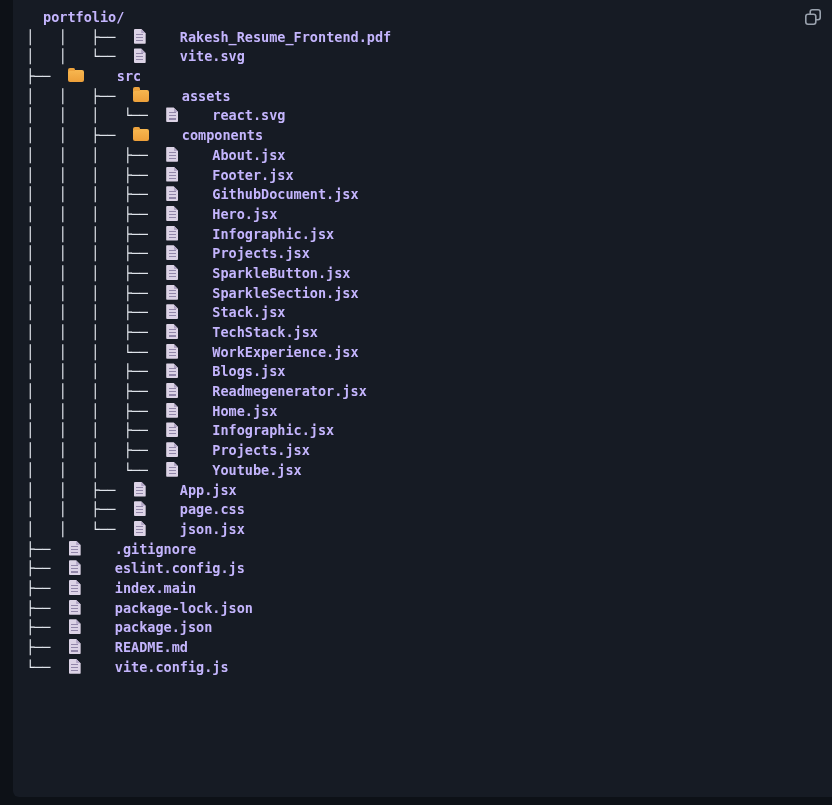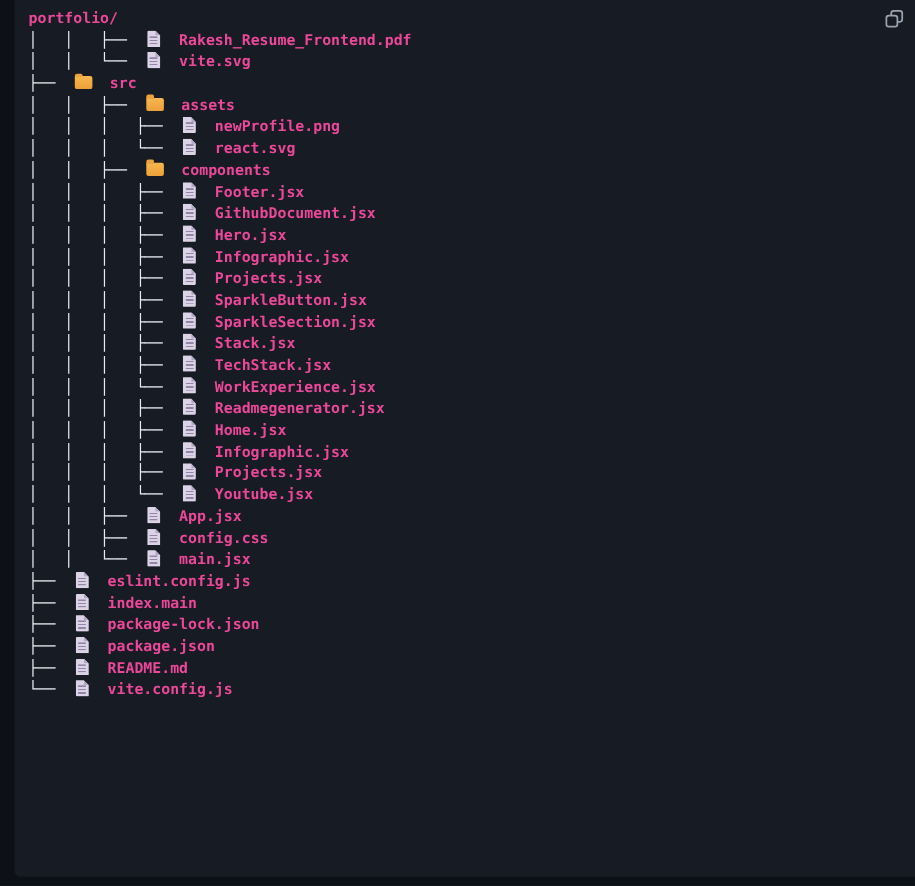--- a/index.html
+++ b/index.html
@@ -17,21 +17,21 @@
     padding:8px 0 0 13px;
   }
   .tree{
     font-size:13.5px;
     font-weight:700;
     color:#edf0f5;
     line-height:19.7px;
   }
   .row{white-space:nowrap;height:19.7px;}
   .prefix{white-space:pre;color:#e7ebf2;}
-  .name{color:#ec4899;}
+  .name{color:#c4b5fd;margin-left:17px;}
   
   .ic{display:inline-block;position:relative;}
   .ic-folder{
     width:16px;height:12px;margin:0 8px 0 1px;vertical-align:-1px;
     background:linear-gradient(180deg,#f7b750 0%,#eda03a 100%);
     border-radius:1.5px 2px 2px 2px;
   }
   .ic-folder::before{
     content:"";position:absolute;left:0;top:-2.5px;width:7px;height:3.5px;
     background:#eda33d;border-radius:2px 1.5px 0 0;
@@ -90,38 +90,38 @@
     <span class="ic ic-folder"></span>
     <span class="name">src</span>
   </div>
 
   <div class="row">
     <span class="prefix">│   │   ├── </span>
     <span class="ic ic-folder"></span>
     <span class="name">assets</span>
   </div>
 
-  <div class="row">
-    <span class="prefix">│   │   │   ├── </span>
-    <span class="ic ic-file"></span>
-    <span class="name">newProfile.png</span>
-  </div>
 
   <div class="row">
     <span class="prefix">│   │   │   └── </span>
     <span class="ic ic-file"></span>
     <span class="name">react.svg</span>
   </div>
 
   <div class="row">
     <span class="prefix">│   │   ├── </span>
     <span class="ic ic-folder"></span>
     <span class="name">components</span>
   </div>
 
+  <div class="row">
+    <span class="prefix">│   │   │   ├── </span>
+    <span class="ic ic-file"></span>
+    <span class="name">About.jsx</span>
+  </div>
 
 
   <div class="row">
     <span class="prefix">│   │   │   ├── </span>
     <span class="ic ic-file"></span>
     <span class="name">Footer.jsx</span>
   </div>
 
   <div class="row">
     <span class="prefix">│   │   │   ├── </span>
@@ -172,20 +172,25 @@
     <span class="name">TechStack.jsx</span>
   </div>
 
   <div class="row">
     <span class="prefix">│   │   │   └── </span>
     <span class="ic ic-file"></span>
     <span class="name">WorkExperience.jsx</span>
   </div>
 
 
+  <div class="row">
+    <span class="prefix">│   │   │   ├── </span>
+    <span class="ic ic-file"></span>
+    <span class="name">Blogs.jsx</span>
+  </div>
 
   <div class="row">
     <span class="prefix">│   │   │   ├── </span>
     <span class="ic ic-file"></span>
     <span class="name">Readmegenerator.jsx</span>
   </div>
 
   <div class="row">
     <span class="prefix">│   │   │   ├── </span>
     <span class="ic ic-file"></span>
@@ -212,29 +217,34 @@
 
   <div class="row">
     <span class="prefix">│   │   ├── </span>
     <span class="ic ic-file"></span>
     <span class="name">App.jsx</span>
   </div>
 
   <div class="row">
     <span class="prefix">│   │   ├── </span>
     <span class="ic ic-file"></span>
-    <span class="name">config.css</span>
+    <span class="name">page.css</span>
   </div>
 
   <div class="row">
     <span class="prefix">│   │   └── </span>
     <span class="ic ic-file"></span>
-    <span class="name">main.jsx</span>
-  </div>
-
+    <span class="name">json.jsx</span>
+  </div>
+
+  <div class="row">
+    <span class="prefix">├── </span>
+    <span class="ic ic-file"></span>
+    <span class="name">.gitignore</span>
+  </div>
 
   <div class="row">
     <span class="prefix">├── </span>
     <span class="ic ic-file"></span>
     <span class="name">eslint.config.js</span>
   </div>
 
   <div class="row">
     <span class="prefix">├── </span>
     <span class="ic ic-file"></span>

